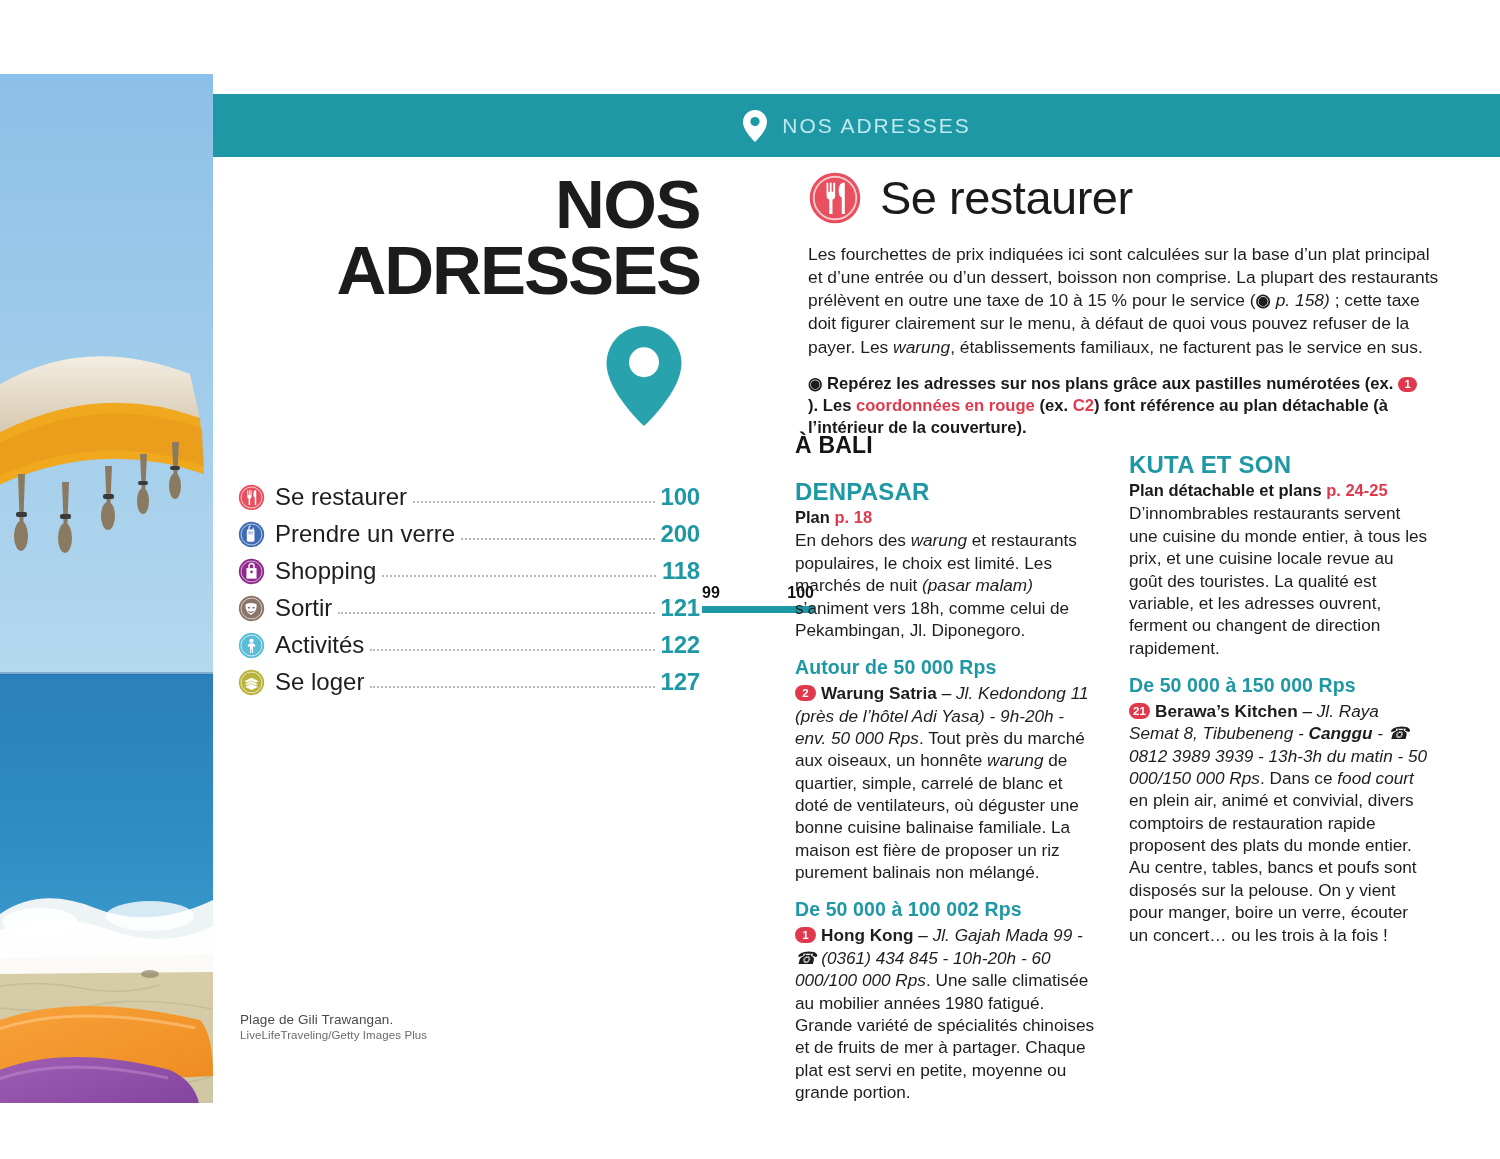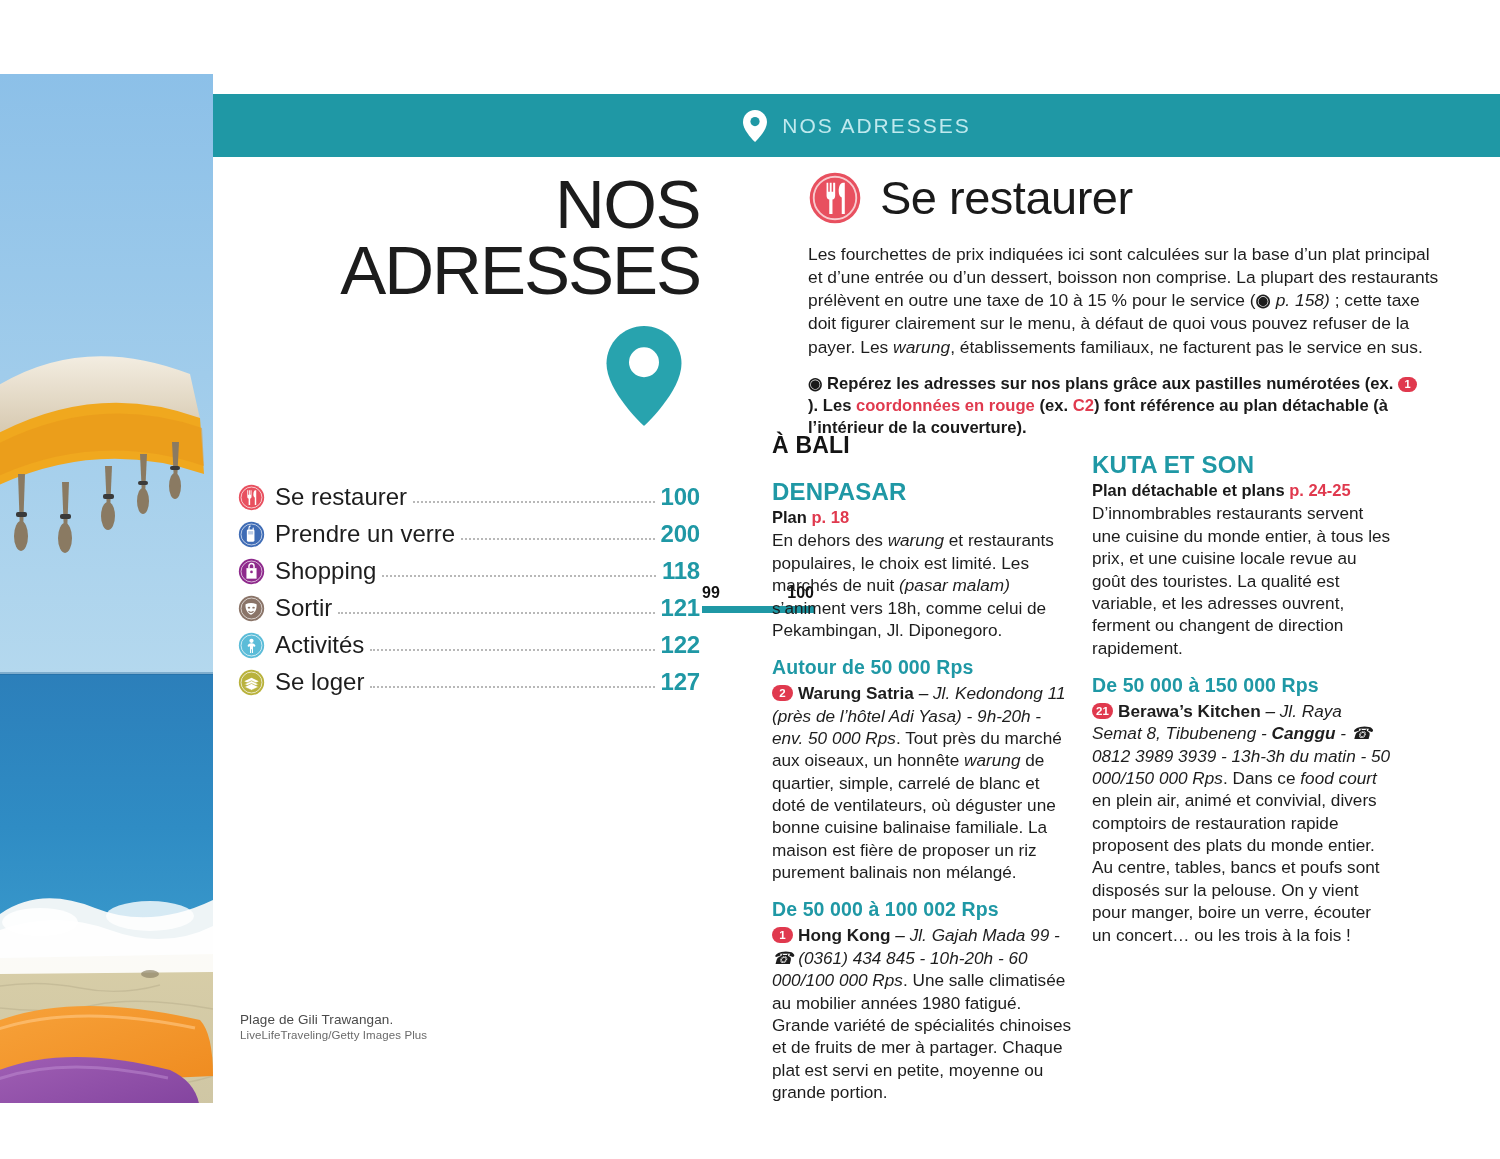--- a/index.html
+++ b/index.html
@@ -33,21 +33,21 @@
     font-weight: 400;
   }
 
   
   .toc-col {
     position: absolute; left: 238px; top: 170px;
     width: 462px; height: 900px;
   }
   .big-title {
     text-align: right;
-    font-weight: 400;
+    font-weight: 700;
     font-size: 69px;
     line-height: 0.96;
     letter-spacing: -1.5px;
     color: #1c1c1c;
     margin-top: 2px;
   }
   .big-title .l2 { letter-spacing: -2px; }
 
   .big-pin-wrap { display: flex; justify-content: flex-end; padding-right: 16px; margin-top: 22px; }
   .big-pin { width: 80px; height: 100px; display: block; }
@@ -109,21 +109,21 @@
   }
   .red-text { color: #e03a4e; }
   .pastille-inline {
     display: inline-block; width: 19px; height: 15px;
     border-radius: 9px; background: #e0394e; color: #fff;
     font-size: 11px; font-weight: 700; text-align: center;
     line-height: 15px; vertical-align: 1px;
   }
 
   
-  .cols { position: absolute; left: 772px; top: 432px; width: 640px; display: flex; gap: 20px; }
+  .cols { position: absolute; left: 795px; top: 432px; width: 640px; display: flex; gap: 34px; }
   .col { width: 300px; }
   .col-r { width: 300px; }
 
   .sec-title {
     font-size: 23px; font-weight: 700; color: #141414;
     letter-spacing: 0.2px; margin-bottom: 10px;
   }
   .city-title {
     font-size: 24px; font-weight: 700; color: #1f98a5;
     letter-spacing: 0.2px; line-height: 1.06; margin-bottom: 4px; margin-top: 20px;

